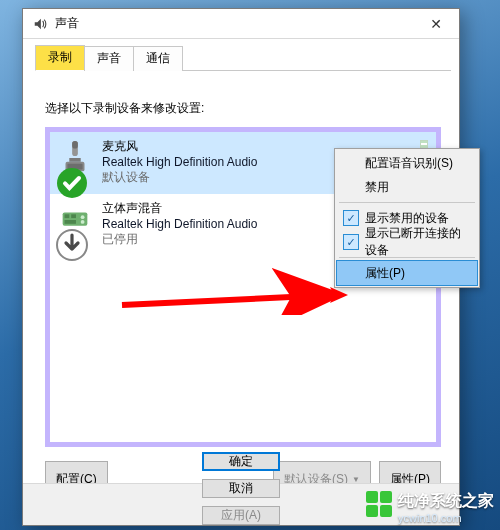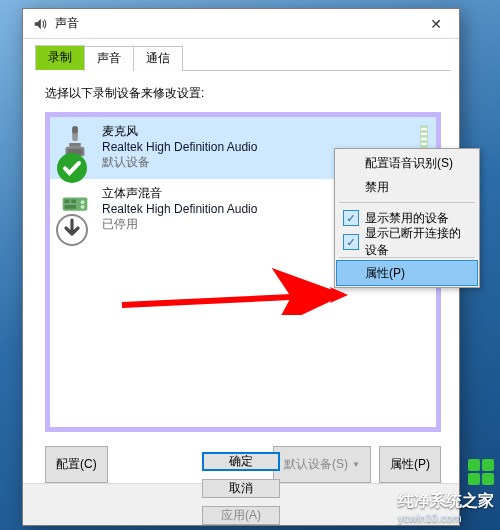--- a/index.html
+++ b/index.html
@@ -33,28 +33,28 @@
     display:flex; align-items:flex-end; gap:0; margin:8px 8px 0 12px; height:24px;
     border-bottom:1px solid #c8c8c8;
     font-size:12px;
   }
   .tab {
     padding:3px 12px 4px; border:1px solid #c8c8c8; border-bottom:none;
     background:#fff; margin-right:-1px; position:relative; top:1px;
     color:#000;
   }
   .tab.active {
-    background:#84cc16; border-bottom:1px solid #fff; font-weight:normal;
+    background:#fde047; border-bottom:1px solid #fff; font-weight:normal;
   }
   .tab.inactive { background:#fdfdfd; }
   .tab-panel {
     margin:0 8px 8px 12px; padding:14px 10px 10px 10px;
     height:432px;
   }
-  .instruction { color:#000; font-size:12px; margin-bottom:10px; }
+  .instruction { color:#000; font-size:12px; margin-bottom:10px;margin-top:15px; }
 
   .device-list {
     border:5px solid #c4b5fd; height:320px; background:#fff; overflow:hidden;
   }
   .device {
     display:flex; align-items:flex-start; gap:10px; padding:6px 8px 8px 8px;
     position:relative;
   }
   .device.selected { background:#cde8ff; }
   .dev-icon {
@@ -120,24 +120,23 @@
     align-items:center; justify-content:center; font-size:11px; color:#1a5fa0;
   }
 
   
   .arrow {
     position:absolute; left:118px; top:205px; pointer-events:none;
   }
 
   
   .watermark {
-    position:absolute; right:6px; bottom:6px; display:flex; align-items:flex-end;
+    position:absolute; right:6px; bottom:6px; display:flex; align-items:flex-start;
     gap:6px; color:#fff; font-size:16px; text-shadow:0 1px 2px rgba(0,0,0,.6);
     font-weight:bold;
-    flex-direction:column;
   }
   .wm-logo {
     width:26px; height:26px;
     display:grid; grid-template-columns:1fr 1fr; grid-template-rows:1fr 1fr;
     gap:2px;
   }
   .wm-logo span { background:#39c639; border-radius:2px; }
   .wm-url { font-size:11px; font-weight:normal; color:#d8ecff; display:block; }
 </style>
 </head>

